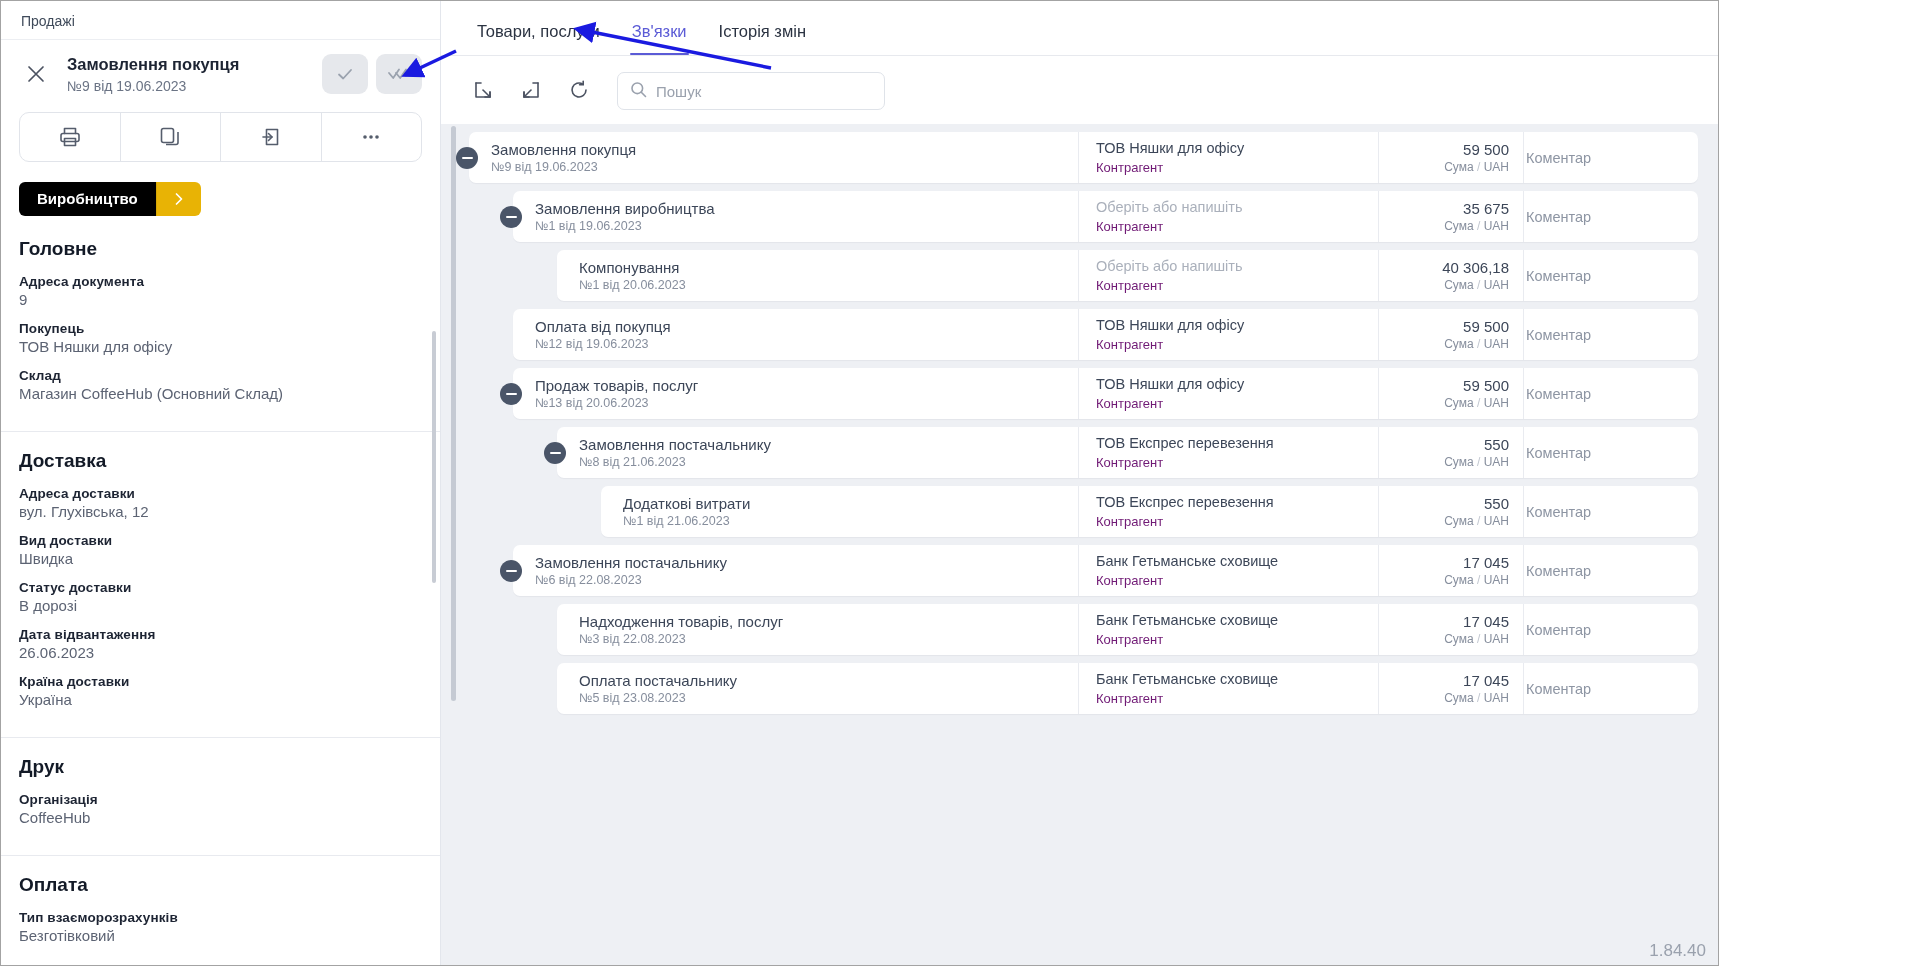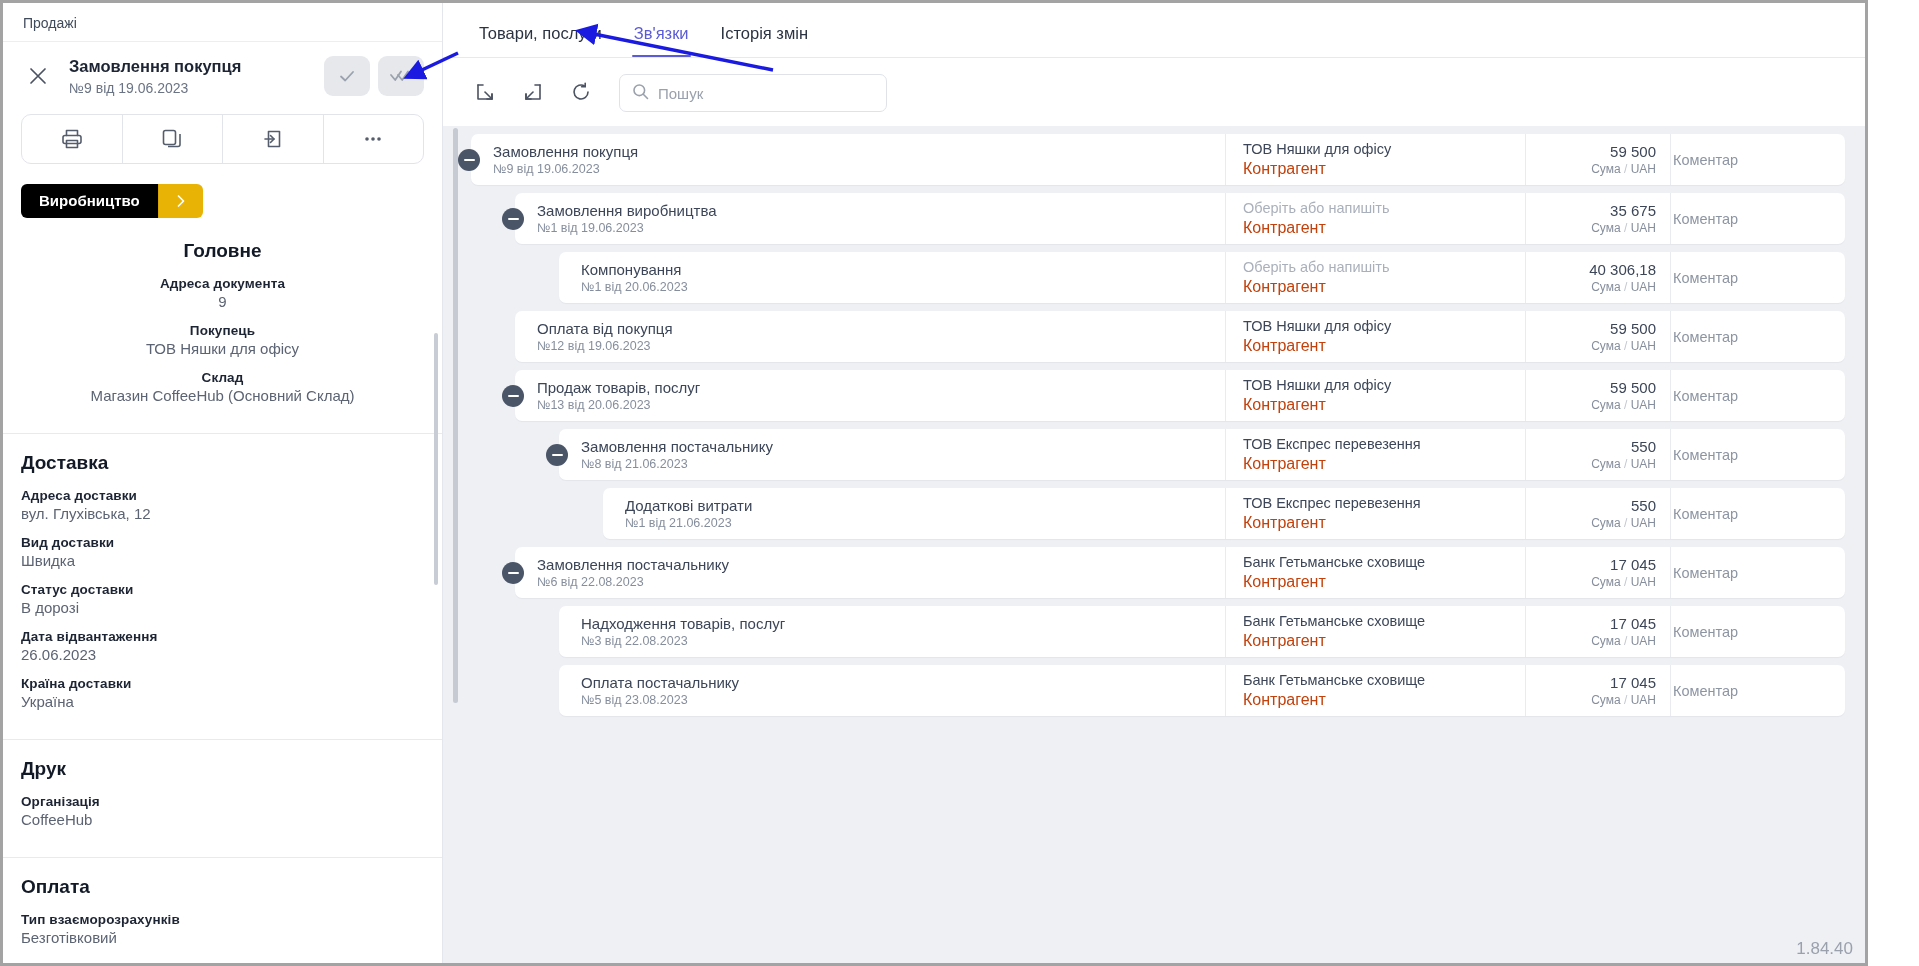--- a/index.html
+++ b/index.html
@@ -3,24 +3,24 @@
 <meta charset="utf-8">
 <style>
   * { box-sizing: border-box; margin:0; padding:0; }
   html,body{
     width:1919px; height:966px; overflow:hidden;
     background:#ffffff;
     font-family:"Liberation Sans", sans-serif;
     -webkit-font-smoothing:antialiased;
   }
   .app{
-    position:relative; width:1868px; height:966px;
+    position:relative; width:1719px; height:966px;
     display:flex;
     background:#fff;
-    border:3px solid #a3a3a3;
+    border:1px solid #a3a3a3;
   }
 
   
   .sidebar{
     width:440px; flex:0 0 440px; height:100%;
     background:#fff; position:relative;
     border-right:1px solid #e3e6ec;
     overflow:hidden;
   }
   .breadcrumb{
@@ -64,21 +64,21 @@
     padding:0 18px; height:34px; line-height:34px;
     border-radius:6px 0 0 6px; cursor:pointer;
     border-right:1px solid #d8a704;
   }
   .prod-arrow{
     background:#e8b305; width:44px; height:34px; border-radius:0 6px 6px 0;
     display:flex;align-items:center;justify-content:center; cursor:pointer;
   }
 
   .section{ padding:18px 18px 16px 18px; border-bottom:1px solid #e8eaef;}
-  .section.first{ padding-top:22px;text-align:center; }
+  .section.first{ padding-top:22px; }
   .sec-title{ font-size:19px; font-weight:bold; color:#131a27; margin-bottom:14px;}
   .fld{ margin-bottom:13px;}
   .fld-label{ font-size:13.5px; font-weight:bold; color:#1d2433; letter-spacing:.1px;}
   .fld-value{ font-size:15px; color:#5c6373; margin-top:2px;}
 
   .side-scroll{
     position:absolute; right:4px; top:330px; width:4px; height:252px;
     background:#c8ccd4; border-radius:3px;
   }
 
@@ -118,21 +118,21 @@
     box-shadow:0 1px 1px rgba(30,40,60,.05);
   }
   .row-main{ flex:1 1 auto; display:flex; flex-direction:column; justify-content:center;
              padding-left:22px; min-width:0;}
   .r-title{ font-size:15px; color:#3c4658; line-height:1.18;}
   .r-sub{ font-size:12.5px; color:#868e9d; margin-top:2px;}
   .col-cp{ flex:0 0 300px; border-left:1px solid #e9ebf0;
            display:flex;flex-direction:column;justify-content:center; padding-left:17px;}
   .cp-name{ font-size:14.5px; color:#3c4658; line-height:1.18;}
   .cp-name.ph{ color:#aab0bb; }
-  .cp-sub{ font-size:16px; color:#c2410c; margin-top:2px;}
+  .cp-sub{ font-size:13px; color:#701a75; margin-top:2px;}
   .col-sum{ flex:0 0 145px; border-left:1px solid #e9ebf0;
             display:flex;flex-direction:column;justify-content:center;align-items:flex-end;
             padding-right:14px;}
   .sum-val{ font-size:15px; color:#3c4658; line-height:1.18;}
   .sum-lbl{ font-size:12px; color:#868e9d; margin-top:2px;}
   .sum-lbl .sep{ color:#c2c7d0; }
   .col-com{ flex:0 0 175px; border-left:1px solid #e9ebf0;
             display:flex;align-items:center; padding-left:2px;}
   .com-ph{ font-size:14.5px; color:#8d95a3;}
 

